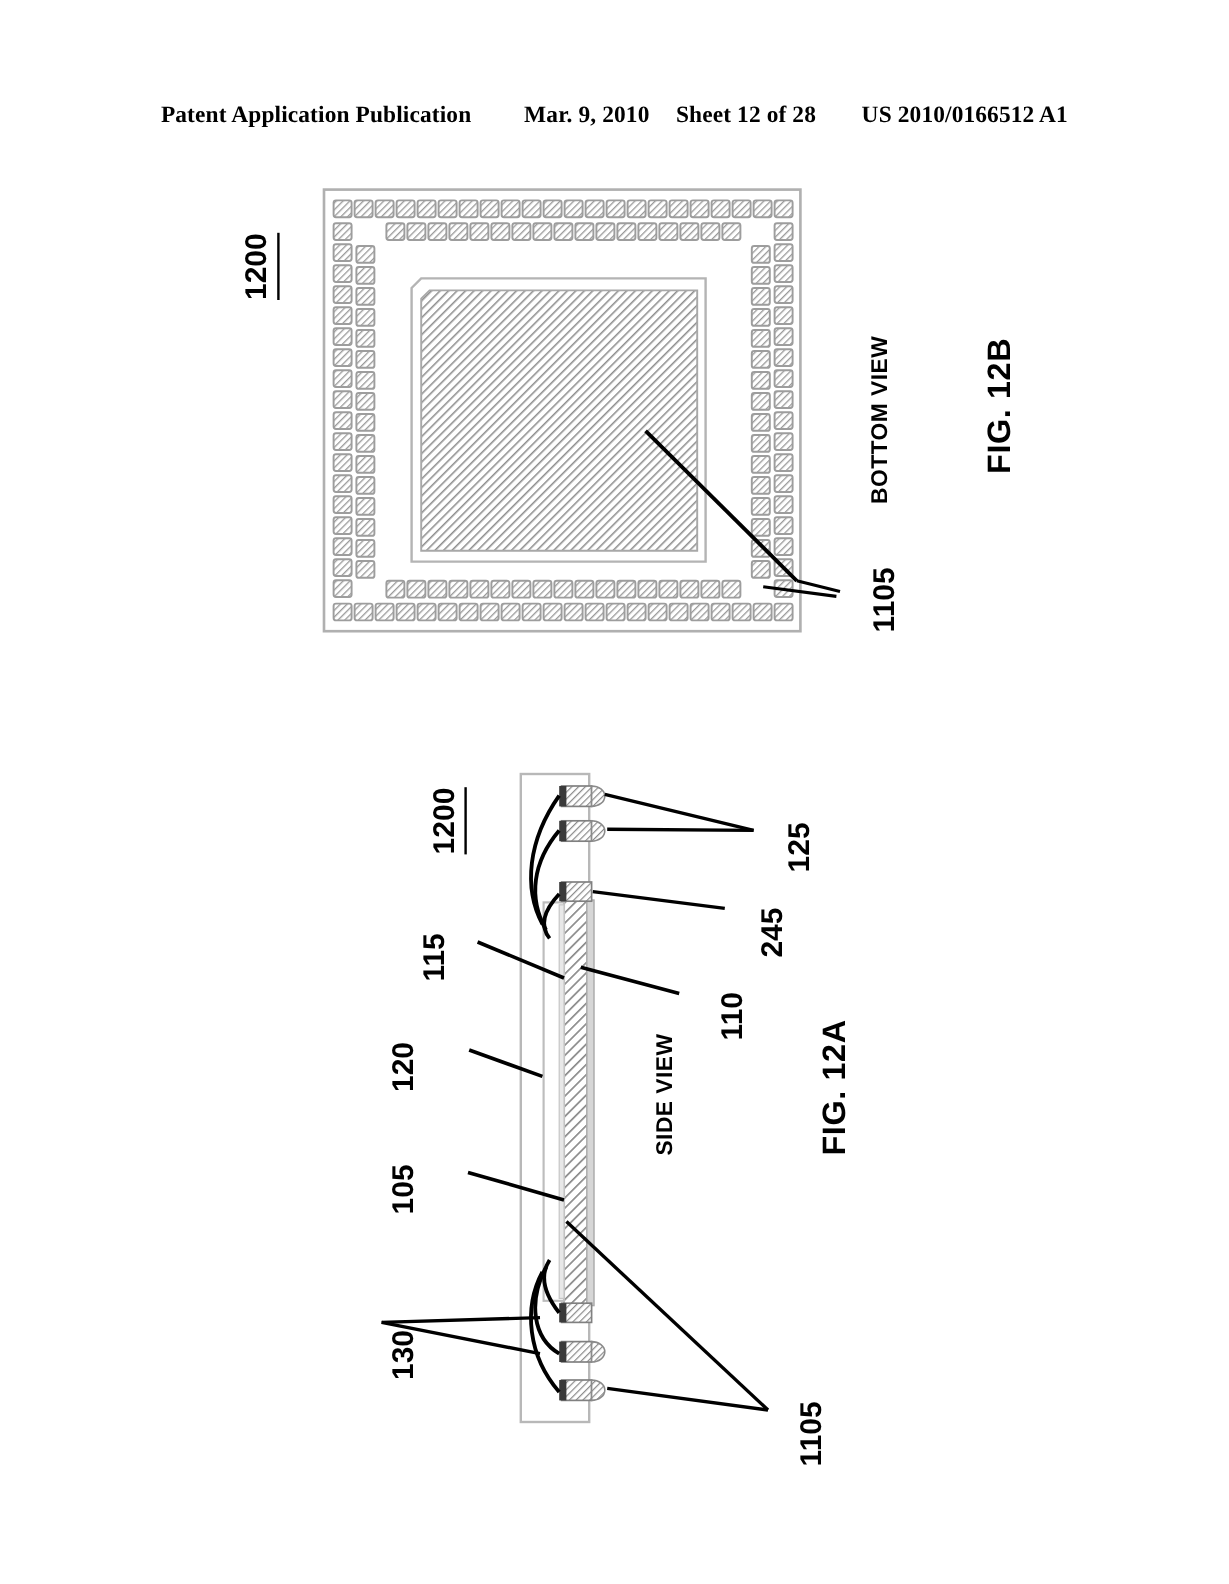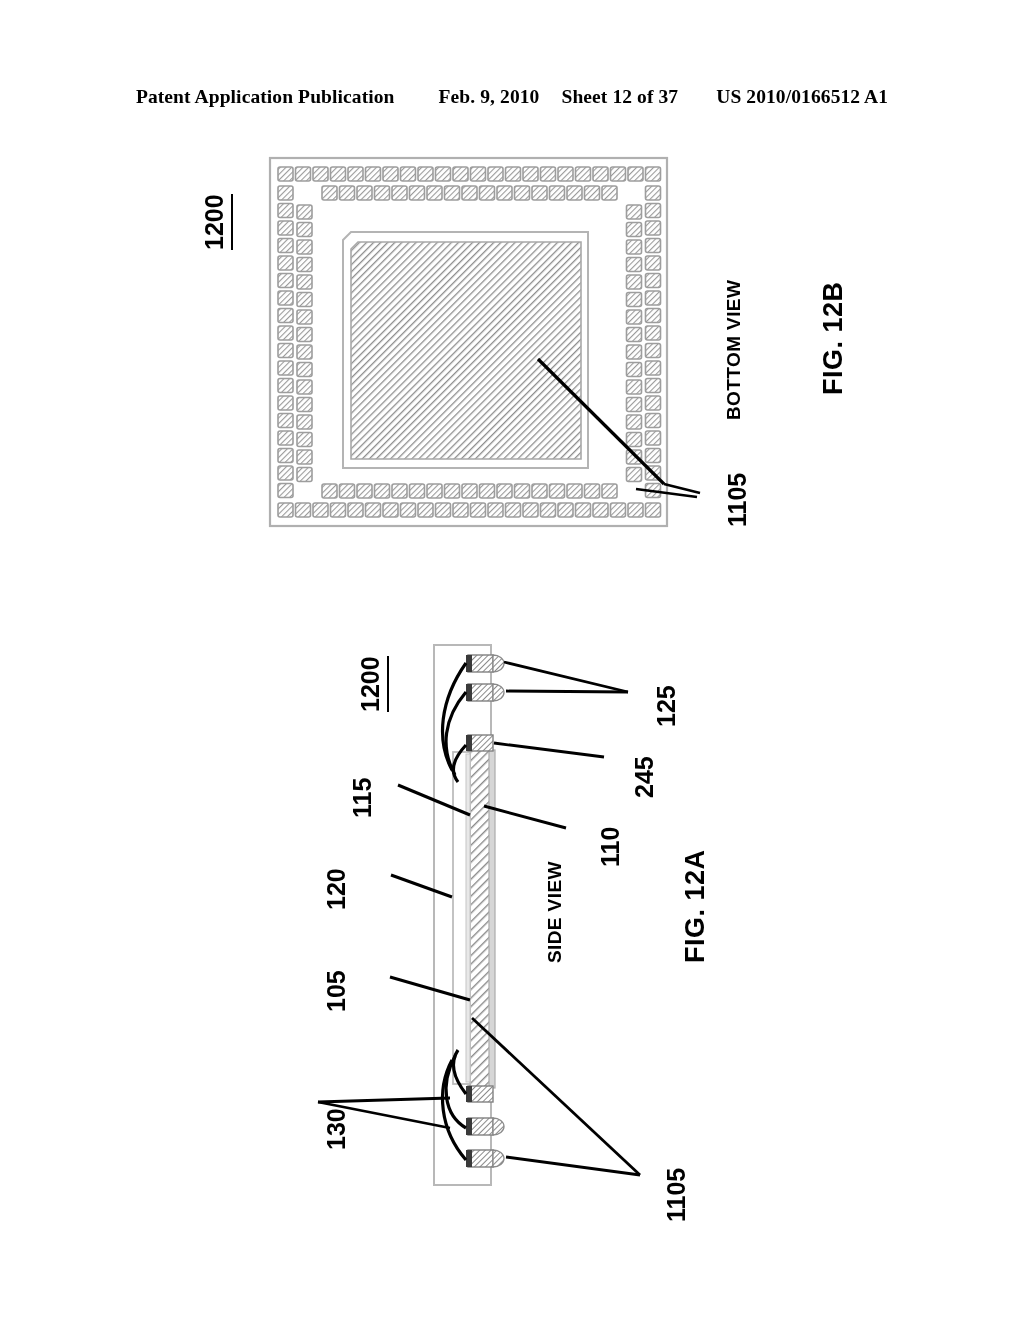--- a/index.html
+++ b/index.html
@@ -85,23 +85,23 @@
   }
 </style>
 </head>
 <body>
 
 <div id="page">
 
   <div class="pub-header">
     <span class="seg">Patent Application Publication</span>
     <span class="gap-a"></span>
-    <span class="seg">Feb. 9, 2010</span>
+    <span class="seg">Mar. 9, 2010</span>
     <span class="gap-b"></span>
-    <span class="seg">Sheet 12 of 37</span>
+    <span class="seg">Sheet 12 of 28</span>
     <span class="gap-c"></span>
     <span class="seg">US 2010/0166512 A1</span>
   </div>
 
   <svg class="fig-svg" viewBox="0 0 1024 1320">
     <defs>
 
       <pattern id="hatchDie" width="5" height="5" patternUnits="userSpaceOnUse" patternTransform="rotate(45)">
         <rect width="5" height="5" fill="#ffffff"></rect>
         <line x1="0" y1="0" x2="0" y2="5" stroke="#8e8e8e" stroke-width="2.6"></line>

